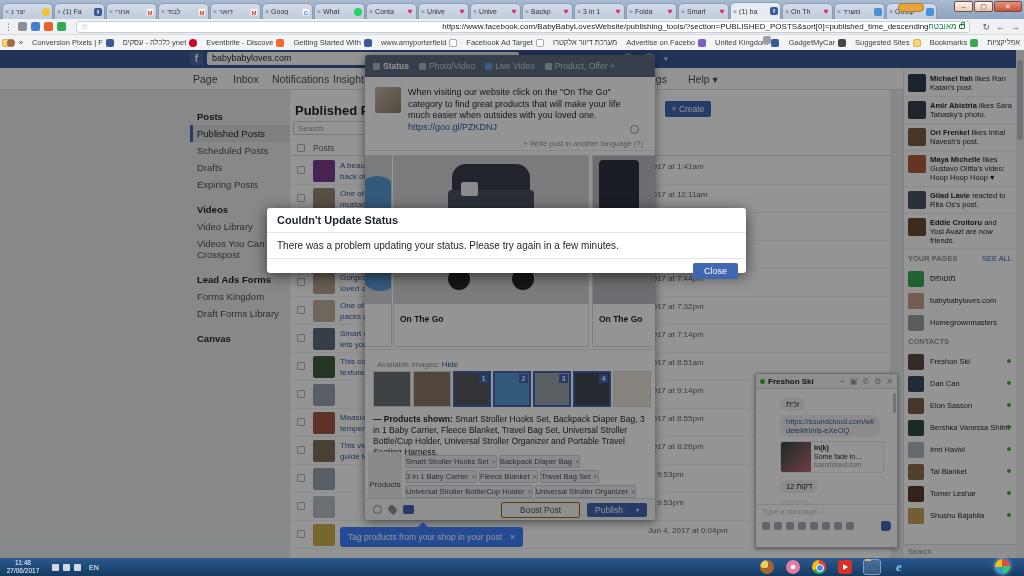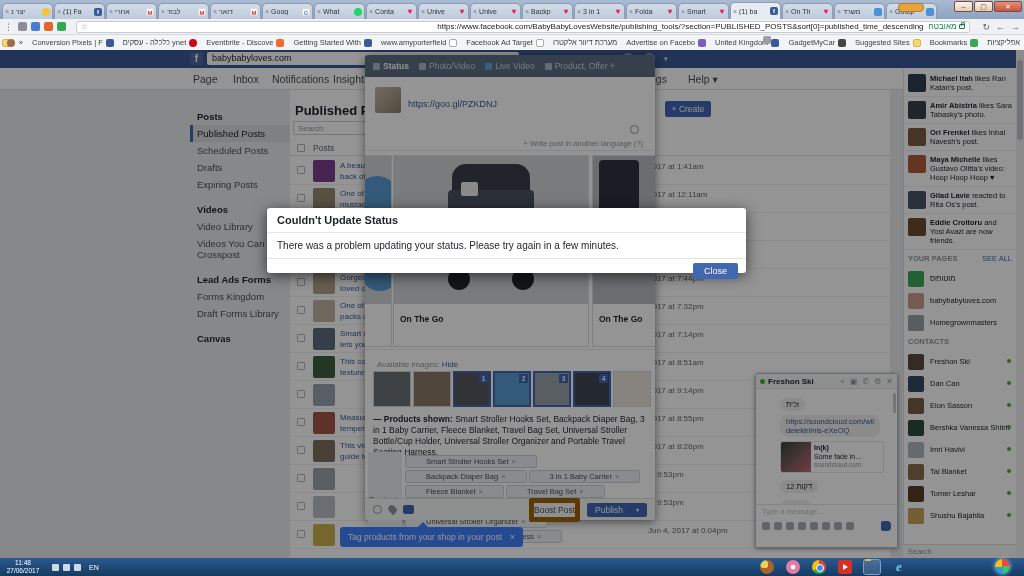--- a/index.html
+++ b/index.html
@@ -21,21 +21,21 @@
   .fav.blue{background:#4a90d9}
   .winctl{position:absolute;top:1px;right:2px;display:flex;z-index:95}
   .winctl .wbtn{width:19px;height:11px;border:1px solid #7a4a3a;background:linear-gradient(#fdf3ec,#e8cbb8);color:#5a3a2a;font-size:7px;line-height:9px;text-align:center;margin-left:1px;border-radius:2px}
   .winctl .wclose{background:linear-gradient(#e89078,#c75340);color:#fff;width:28px}
   .sessbadge{position:absolute;top:3px;right:100px;width:26px;height:9px;border-radius:4px;background:#e8a33d;border:1px solid #b87d20;z-index:95}
   .toolbar{position:absolute;top:19px;left:0;width:1024px;height:16px;background:#eff1f4;border-bottom:1px solid #d6d9de;display:flex;align-items:center;padding:0 4px;z-index:90}
   .menudots{color:#5f6368;font-size:9px;margin-right:5px}
   .ext{width:9px;height:9px;border-radius:2px;margin-right:4px;flex:none}
   .omnibox{flex:1;height:12px;background:#fff;border:1px solid #c8ccd2;border-radius:3px;margin:0 6px;display:flex;align-items:center;padding:0 4px;font-size:8px;overflow:hidden}
   .omni-url{flex:1;text-align:right;direction:ltr;white-space:nowrap;overflow:hidden;color:#202124}
-  .omni-secure{color:#0b8043;margin-left:5px;white-space:nowrap}
+  .omni-secure{color:#0b8043;white-space:nowrap}
   .lock{width:6px;height:5px;border:1px solid #0b8043;border-radius:1px;position:relative;margin-left:3px;flex:none}
   .lock::before{content:"";position:absolute;top:-3px;left:1px;width:2px;height:3px;border:1px solid #0b8043;border-bottom:none;border-radius:2px 2px 0 0}
   .navico{color:#5f6368;font-size:9px;margin-left:6px}
   .bookmarks{position:absolute;top:35px;left:0;width:1024px;height:15px;background:#f3f4f6;display:flex;direction:rtl;align-items:center;padding:0 4px;font-size:7.5px;color:#3c4043;z-index:90;overflow:hidden}
   .bm{display:flex;align-items:center;margin-left:9px;white-space:nowrap;flex:none}
   .bm .bi{width:8px;height:8px;border-radius:2px;margin-left:3px;flex:none}
   .bi.facebook{background:#3b5998}.bi.folder{background:#f7d774;border:1px solid #d9b44a}
   .bi.page{background:#fff;border:1px solid #aaa}.bi.avatar{background:#a06a4a;border-radius:50%}
   .bi.vpurple{background:#7b5cc6}.bi.tg{background:#444}.bi.evorange{background:#f6682f}
   .bi.ynet{background:#d0021b;border-radius:50%}.bi.bgreen{background:#3aa757}
@@ -102,27 +102,27 @@
   .avail b{color:#365899;font-weight:normal}
   .cthumbs{position:absolute;left:8px;top:316px;display:flex;gap:2px}
   .cthumb{position:relative;width:38px;height:36px;background:#e4e5e7;border:1px solid #d5d7da}
   .cthumb.sel{border:2px solid #4267b2}
   .cbadge{position:absolute;right:1px;top:1px;width:9px;height:9px;background:#4267b2;color:#fff;font:bold 6.5px/9px "Liberation Sans",sans-serif;text-align:center;font-style:normal}
   .cbadge:empty{display:none}
   .pshown{position:absolute;left:8px;top:359px;width:276px;font-size:8.5px;color:#1d2129;line-height:11px}
   .prod-field{position:absolute;left:3px;top:397px;width:284px;min-height:48px;display:flex}
   .prod-label{width:34px;background:#ebedf0;font-size:8px;color:#4b4f56;display:flex;align-items:center;justify-content:center}
   .prod-tags{flex:1;padding:3px;display:flex;flex-wrap:wrap;gap:2px;align-content:flex-start}
-  .tag{background:#eef0f5;border:1px solid #ccd0d5;border-radius:2px;font-size:7.5px;color:#4b4f56;padding:1px 20px;white-space:nowrap}
+  .tag{background:#eef0f5;border:1px solid #ccd0d5;border-radius:2px;font-size:7.5px;color:#4b4f56;padding:1px 0;white-space:nowrap}
   .tag .tx{color:#90949c;font-style:normal;margin-left:3px}
   .c-footer{position:absolute;left:0;bottom:0;width:290px;height:22px;background:#f5f6f7;border-top:1px solid #dddfe2;border-radius:0 0 3px 3px;display:flex;align-items:center;padding:0 8px;gap:7px}
   .f-ico{width:9px;height:9px;border:1px solid #90949c;border-radius:50%}
   .f-pin{width:7px;height:9px;background:#90949c;border-radius:4px 4px 4px 0;transform:rotate(-45deg)}
   .f-bag{width:11px;height:9px;background:#4267b2;border-radius:2px}
-  .boost{margin-left:auto;background:#f5f6f7;border:5px solid #a16207;border-radius:2px;font-size:8.5px;color:#4b4f56;padding:2px 0}
+  .boost{margin-left:auto;background:#f5f6f7;border:1px solid #a16207;border-radius:2px;font-size:8.5px;color:#4b4f56;padding:2px 18px}
   .publish{background:#4267b2;border-radius:2px;font-size:8.5px;color:#fff;padding:2px 8px;display:flex;align-items:center}
   .publish .pc{border-left:1px solid #365899;margin-left:7px;padding-left:5px;font-size:6px}
   
   .tooltip{position:absolute;left:340px;top:477px;height:20px;background:#4080ff;border-radius:3px;color:#fff;font-size:8.5px;line-height:20px;padding:0 8px;display:flex;gap:8px;align-items:center}
   .tooltip::before{content:"";position:absolute;left:78px;top:-5px;border:5px solid transparent;border-bottom-color:#4080ff;border-top:none}
   
   .chat{position:absolute;left:755px;top:323px;width:143px;height:175px;background:#fff;border:1px solid #b6b9be;border-radius:3px 3px 0 0;box-shadow:0 1px 4px rgba(0,0,0,.4)}
   .chat-h{height:15px;background:#f5f6f7;border-bottom:1px solid #dddfe2;display:flex;align-items:center;padding:0 4px;font-size:8px;font-weight:bold;color:#1d2129}
   .chat-h .cdot{width:5px;height:5px;border-radius:50%;background:#42b72a;margin-right:3px}
   .chat-h .chico{margin-left:5px;color:#90949c;font-weight:normal;font-size:8px}
@@ -701,21 +701,21 @@
 
     <div class="composer">
       <div class="c-tabs">
         <span class="ct on"><i class="cticon"></i><span>Status</span></span>
         <span class="ct"><i class="cticon"></i><span>Photo/Video</span></span>
         <span class="ct"><i class="cticon" style="background:#6aa0dd"></i><span>Live Video</span></span>
         <span class="ct"><i class="cticon"></i><span>Product, Offer +</span></span>
       </div>
       <div class="c-avatar"></div>
       <div class="c-text">
-        <br>
+        <span>When visiting our website click on the "On The Go" category to find great products that will make your life much easier when outsides with you loved one.</span><br>
         <span class="c-link">https://goo.gl/PZKDNJ</span>
       </div>
       <div class="c-smiley"></div>
       <div class="c-translate">+ Write post in another language  (?)</div>
 
       <div class="carousel">
         <div class="card" style="left:-68px;width:95px">
           <div class="img">
               <span class="blob-blue" style="left:58px;top:20px;width:42px;height:42px"></span>
           <span class="blob-blue" style="left:62px;top:95px;width:40px;height:40px"></span>

